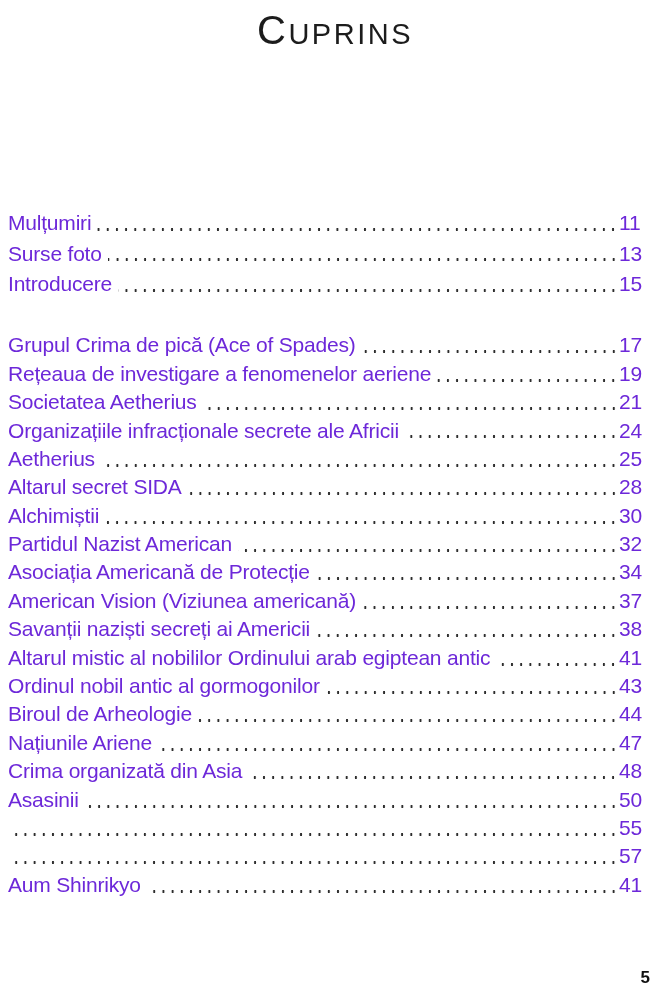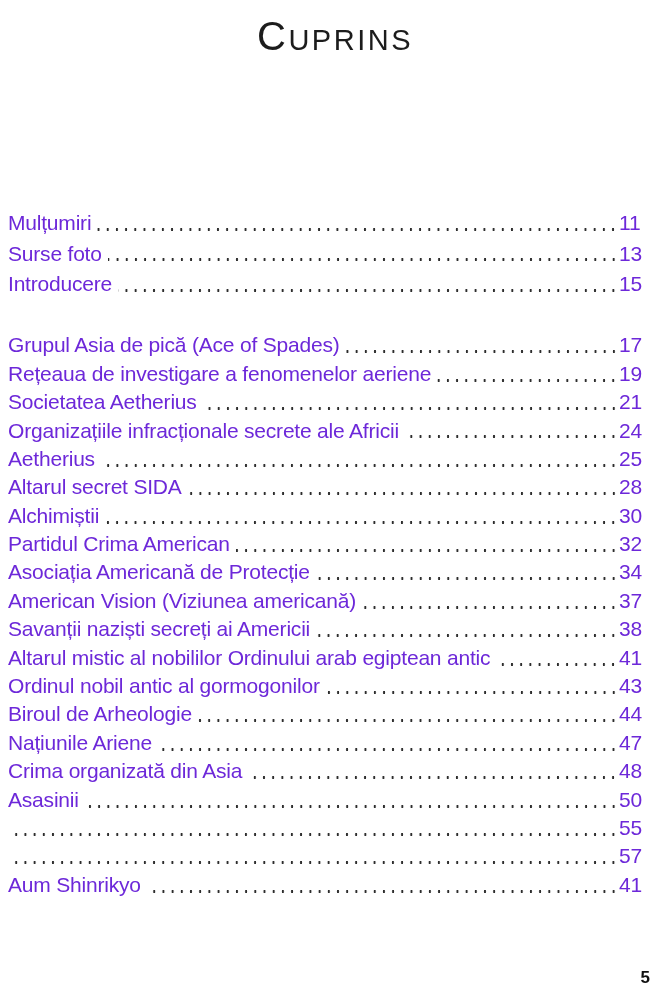--- a/index.html
+++ b/index.html
@@ -16,21 +16,21 @@
     overflow: hidden;
   }
   .page {
     position: absolute;
     inset: 0;
     background: #ffffff;
   }
   
   .title {
     position: absolute;
-    top: 14px;
+    top: 8px;
     left: 0;
     width: 100%;
     text-align: center;
     font-weight: 400;
     letter-spacing: 2.5px;
     color: #1c1c1c;
     line-height: 44px;
     white-space: nowrap;
   }
   .t-initial {
@@ -110,21 +110,21 @@
   </div>
 
   <div class="row">
     <span class="label">Introducere</span>
     <span class="dots"></span>
     <span class="pg">15</span>
   </div>
 </div>
     <div class="block chapters" id="chapters">
   <div class="row">
-    <span class="label">Grupul Asia de pică (Ace of Spades)</span>
+    <span class="label">Grupul Crima de pică (Ace of Spades)</span>
     <span class="dots"></span>
     <span class="pg">17</span>
   </div>
 
   <div class="row">
     <span class="label">Rețeaua de investigare a fenomenelor aeriene</span>
     <span class="dots"></span>
     <span class="pg">19</span>
   </div>
 
@@ -152,21 +152,21 @@
     <span class="pg">28</span>
   </div>
 
   <div class="row">
     <span class="label">Alchimiștii</span>
     <span class="dots"></span>
     <span class="pg">30</span>
   </div>
 
   <div class="row">
-    <span class="label">Partidul Crima American</span>
+    <span class="label">Partidul Nazist American</span>
     <span class="dots"></span>
     <span class="pg">32</span>
   </div>
 
   <div class="row">
     <span class="label">Asociația Americană de Protecție</span>
     <span class="dots"></span>
     <span class="pg">34</span>
   </div>
 

